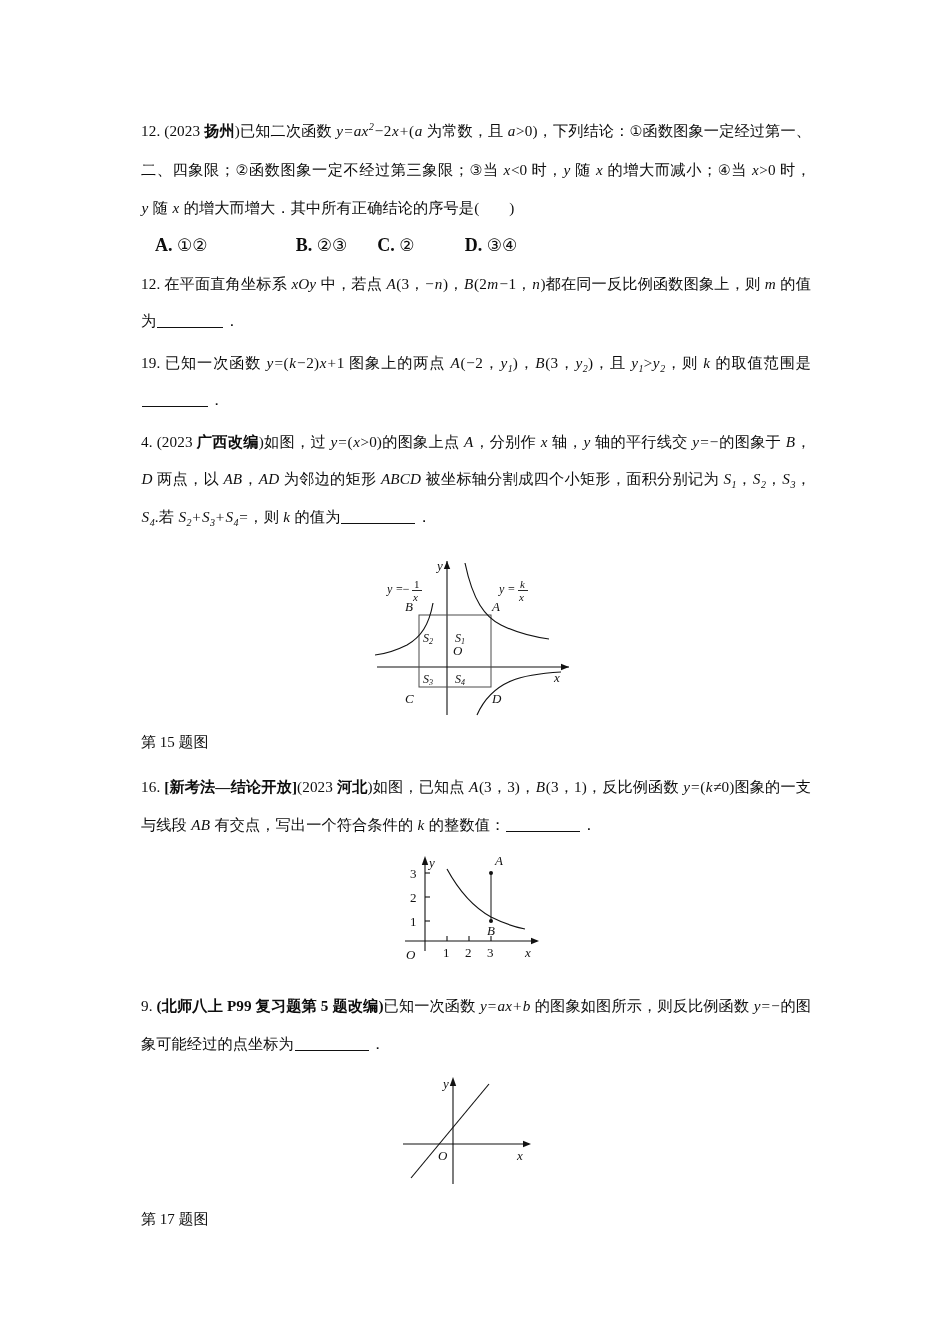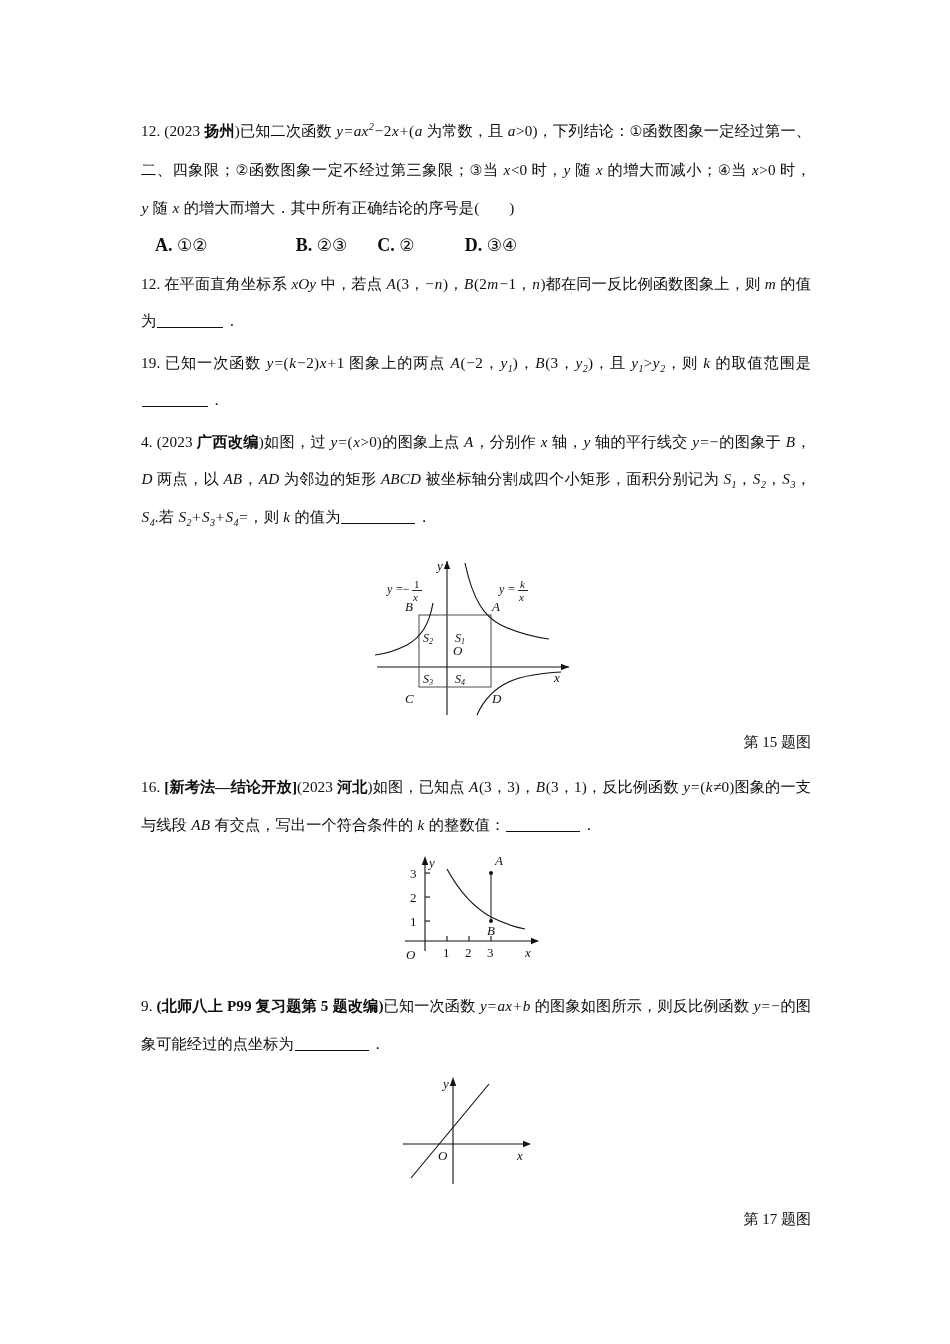--- a/index.html
+++ b/index.html
@@ -97,21 +97,21 @@
   .ch-c { margin-left: 30px; }
   .ch-d { margin-left: 50px; }
 
   
   .figure-wrap {
     width: 670px;
     text-align: center;
   }
   .fig-caption {
     font-size: 15px;
-    text-align: right;
+    text-align: left;
     font-family: "Liberation Serif", serif;
   }
   svg { display: inline-block; }
   svg text {
     font-family: "Liberation Serif", "DejaVu Serif", serif;
     fill: #111;
   }
   .ax { stroke: #111; stroke-width: 1.1; fill: none; }
   .curve { stroke: #111; stroke-width: 1.15; fill: none; }
   .rectline { stroke: #4a4a4a; stroke-width: 1; fill: none; }

